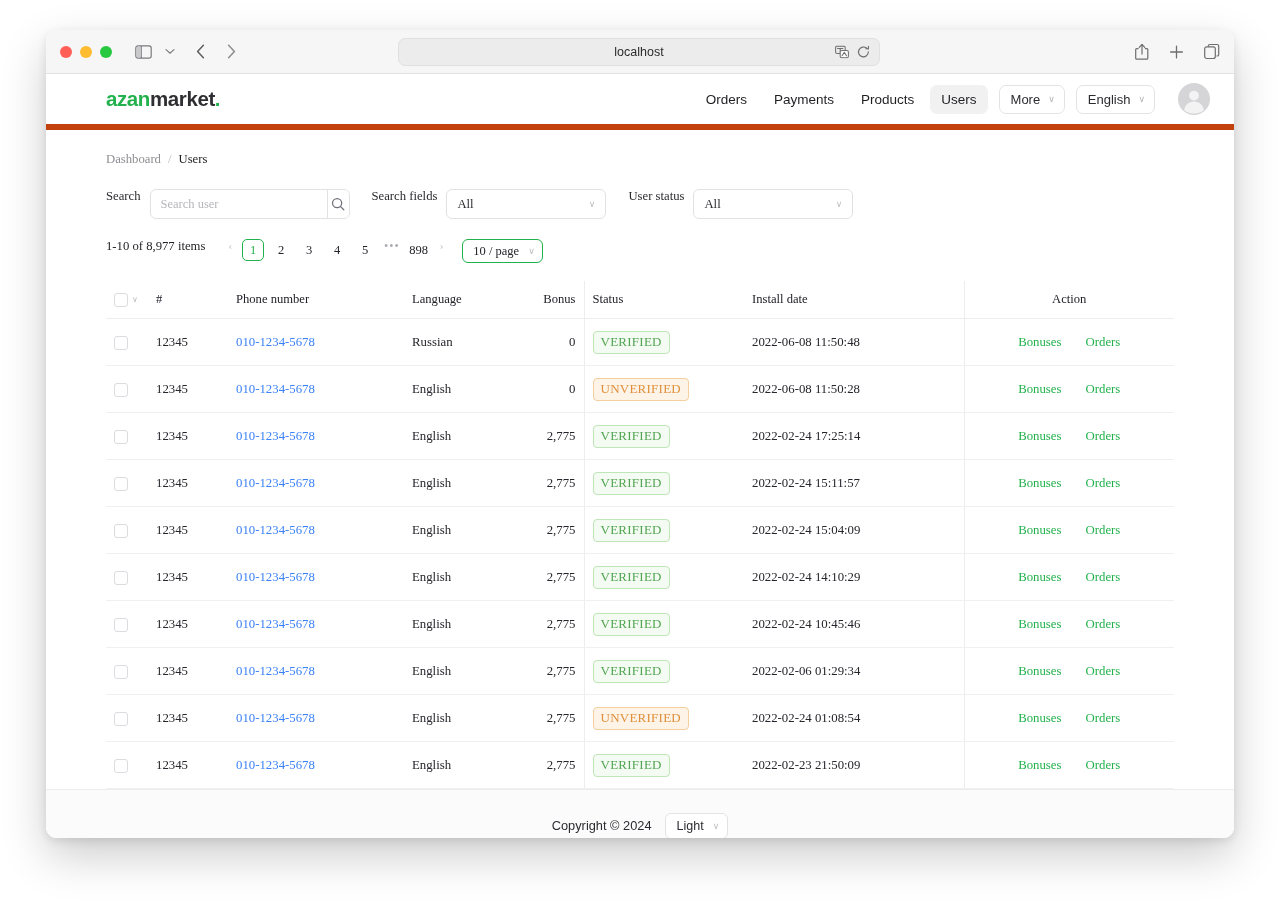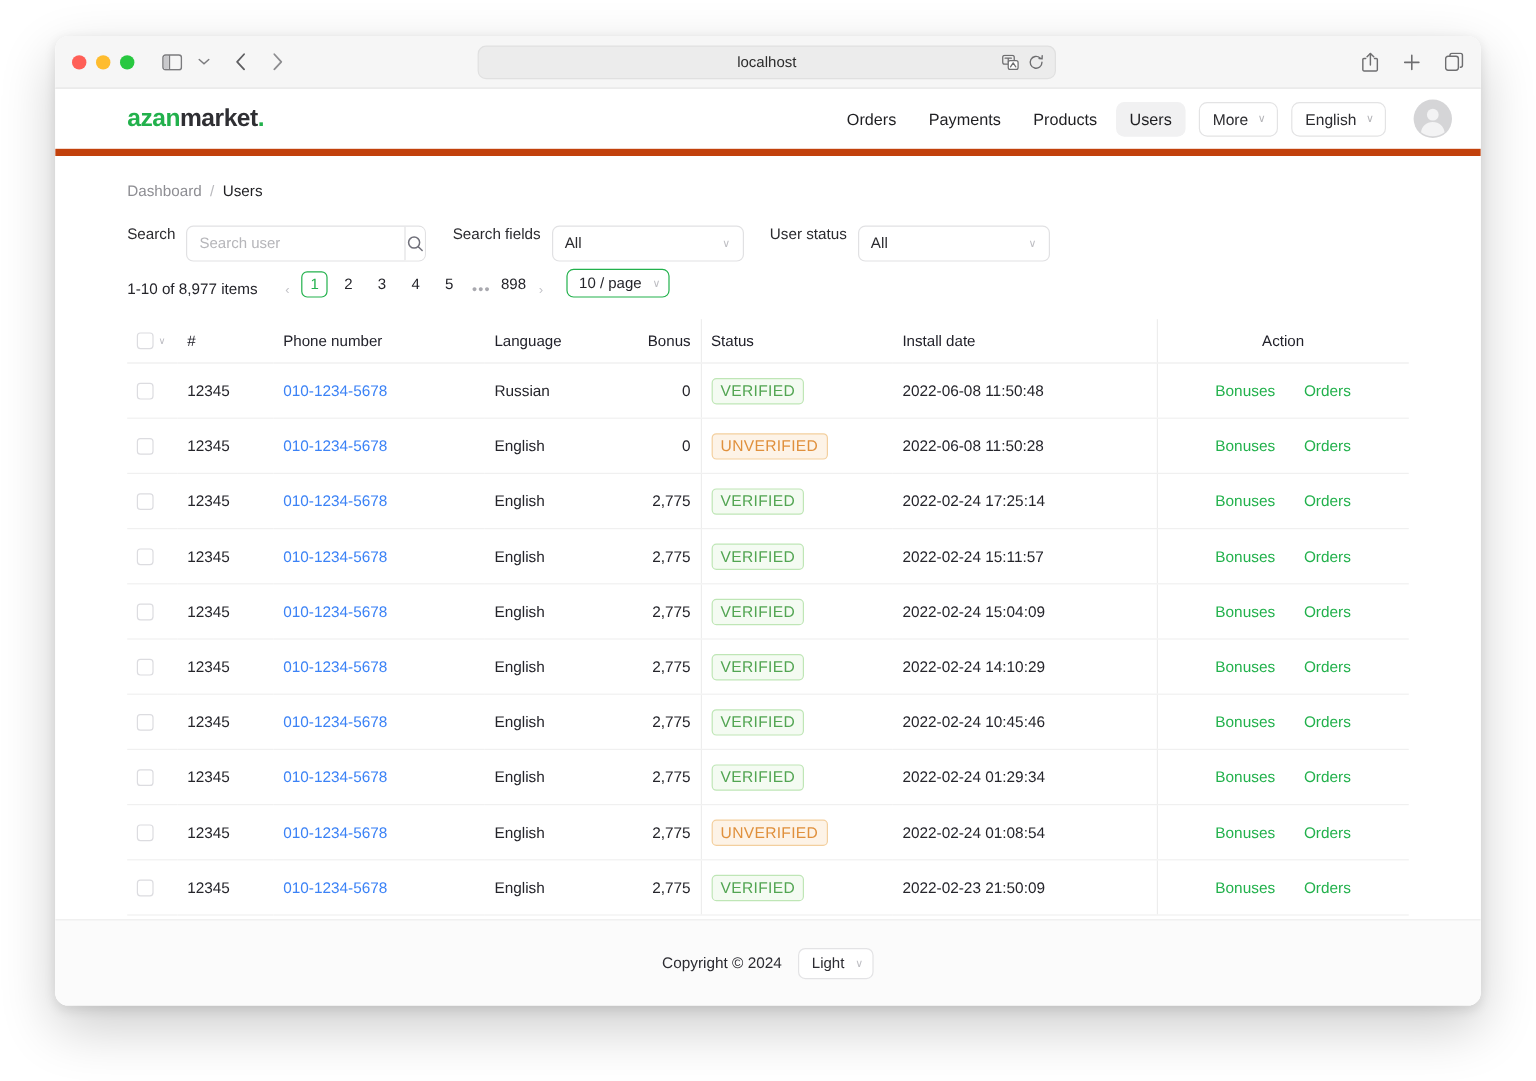--- a/index.html
+++ b/index.html
@@ -92,21 +92,21 @@
     background: #fff; white-space: nowrap;
   }
   .selectbtn .chev { color: #b4b4b8; font-size: 9px; }
   .avatar {
     width: 32px; height: 32px; border-radius: 50%;
     background: #d5d5d7; margin-left: 18px;
     display: flex; align-items: flex-end; justify-content: center;
     overflow: hidden; flex: 0 0 auto;
   }
 
-  .body { padding: 22px 60px 0 60px; flex: 1 1 auto; }
+  .body { padding: 22px 60px 0 60px; flex: 1 1 auto; font-family: Liberation Serif, serif; }
 
   .crumbs { font-size: 12.7px; color: #8e8e93; display: flex; gap: 7px; align-items: center; }
   .crumbs .sep { color: #b9b9bd; }
   .crumbs .cur { color: #1f1f22; }
 
   .filters { display: flex; gap: 22px; margin-top: 22px; }
   .fgroup { display: flex; flex-direction: row; gap: 9px; }
   .flabel { font-size: 12.7px; color: #2b2b2f; }
   .searchwrap {
     width: 200px; height: 30px; display: flex;
@@ -123,21 +123,21 @@
   }
   .dropdown {
     width: 160px; height: 30px;
     border: 1px solid #e1e1e3; border-radius: 6px; background: #fff;
     display: flex; align-items: center; padding: 12px 10px;
     font-size: 12.7px; color: #2b2b2f;
   }
   .dropdown .chev { margin-left: auto; color: #bdbdc2; font-size: 9px; }
 
   
-  .pager { display: flex; align-items: flex-end; gap: 0; margin-top: 6px; font-size: 12.7px; color: #24242a; }
+  .pager { display: flex; align-items: flex-start; gap: 0; margin-top: 20px; font-size: 12.7px; color: #24242a; }
   .pager .count { margin-right: 16px; }
   .pgarrow { color: #c2c2c7; padding: 0 7px; font-size: 11px; }
   .pgnum {
     min-width: 22px; height: 22px; display: inline-flex;
     align-items: center; justify-content: center;
     margin: 0 3px; font-size: 12.5px; color: #24242a; border-radius: 5px;
   }
   .pgnum.active { border: 1px solid #22b14c; color: #22b14c; background: #fff; }
   .pgdots { color: #a9a9af; letter-spacing: 1px; margin: 0 5px; font-size: 12px; }
   .pgsize {
@@ -491,21 +491,21 @@
                 </span>
               </td>
             </tr>
             <tr>
               <td class="c-check"><span class="cbox"></span></td>
               <td class="c-id">12345</td>
               <td class="c-phone"><a class="phone">010-1234-5678</a></td>
               <td class="c-lang">English</td>
               <td class="c-bonus">2,775</td>
               <td class="c-status"><span class="badge verified">VERIFIED</span></td>
-              <td class="c-date">2022-02-24 01:29:34</td>
+              <td class="c-date">2022-02-06 01:29:34</td>
               <td class="c-action">
                 <span class="actions">
                   <a class="actlink">Bonuses</a>
                   <a class="actlink">Orders</a>
                 </span>
               </td>
             </tr>
             <tr>
               <td class="c-check"><span class="cbox"></span></td>
               <td class="c-id">12345</td>

